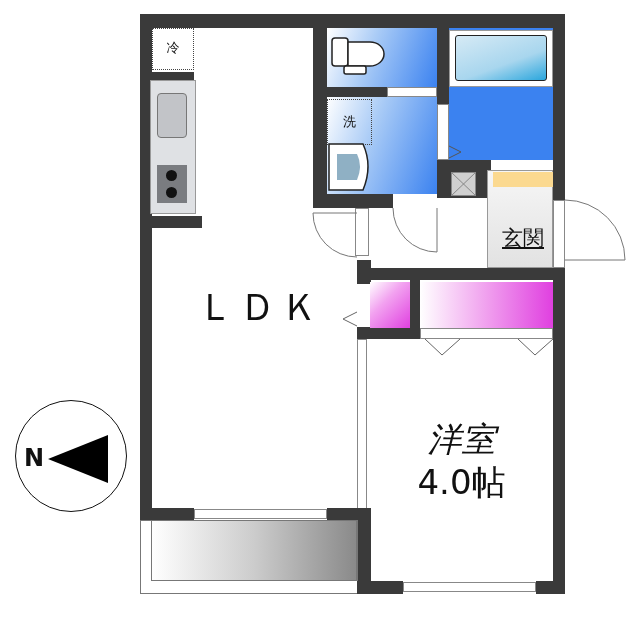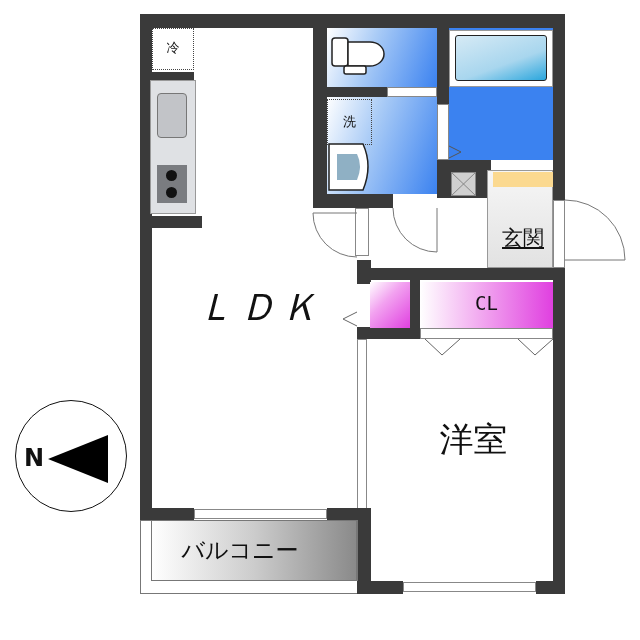--- a/index.html
+++ b/index.html
@@ -86,44 +86,43 @@
     <line x1="0" y1="0" x2="44" y2="0" stroke="#777"></line>
   </svg>
 
   <div class="abs wall" style="left:357px;top:260px;width:14px;height:24px;"></div>
   <div class="abs wall" style="left:357px;top:268px;width:196px;height:12px;"></div>
   <div class="abs wall" style="left:357px;top:327px;width:66px;height:12px;"></div>
   <div class="abs wall" style="left:410px;top:280px;width:10px;height:50px;"></div>
 
   <div class="abs" style="left:370px;top:282px;width:40px;height:46px;background:linear-gradient(135deg,#ffffff 0%,#f2a2f0 40%,#e040e0 100%);"></div>
   <div class="abs" style="left:420px;top:282px;width:133px;height:46px;background:linear-gradient(90deg,#ffffff 0%,#f0a0ee 50%,#e040e0 100%);"></div>
-  <div class="lbl" style="left:420px;top:294px;width:133px;font-size:19px;font-family:'DejaVu Sans Mono',monospace;">CL</div>
   <div class="abs thin" style="left:420px;top:328px;width:133px;height:11px;"></div>
   <svg style="left:420px;top:339px;" width="135" height="20">
     <path d="M5 0 L22 16 L40 0" fill="none" stroke="#666"></path>
     <path d="M98 0 L115 16 L133 0" fill="none" stroke="#666"></path>
   </svg>
   <svg style="left:343px;top:312px;" width="16" height="16">
     <path d="M14 0 L0 7 L14 14" fill="none" stroke="#666"></path>
   </svg>
 
   <div class="abs thin" style="left:357px;top:339px;width:10px;height:170px;"></div>
   <div class="abs wall" style="left:357px;top:508px;width:14px;height:86px;"></div>
 
-  <div class="lbl" style="left:160px;top:288px;width:200px;font-size:38px;letter-spacing:4px;font-style:italic;">ＬＤＫ</div>
+  <div class="lbl" style="left:160px;top:288px;width:200px;font-size:38px;letter-spacing:4px;">ＬＤＫ</div>
 
-  <div class="lbl" style="left:382px;top:422px;width:183px;font-size:34px;">洋室</div>
+  <div class="lbl" style="left:370px;top:422px;width:183px;font-size:34px;font-style:italic;">洋室</div>
+  <div class="lbl" style="left:370px;top:465px;width:183px;font-size:34px;">4.0帖</div>
 
   <div class="abs wall" style="left:140px;top:508px;width:54px;height:12px;"></div>
   <div class="abs thin" style="left:194px;top:509px;width:133px;height:10px;"></div>
   <div class="abs wall" style="left:327px;top:508px;width:44px;height:12px;"></div>
 
   <div class="abs" style="left:140px;top:520px;width:218px;height:74px;border:1px solid #777;background:#fff;"></div>
   <div class="abs" style="left:151px;top:520px;width:206px;height:61px;background:linear-gradient(90deg,#ffffff 0%,#cccccc 50%,#8a8a8a 100%);border:1px solid #777;"></div>
-  <div class="lbl" style="left:155px;top:539px;width:170px;font-size:23px;">バルコニー</div>
 
   <div class="abs wall" style="left:357px;top:581px;width:46px;height:13px;"></div>
   <div class="abs thin" style="left:403px;top:582px;width:133px;height:10px;"></div>
   <div class="abs wall" style="left:536px;top:581px;width:29px;height:13px;"></div>
 
   <div class="abs" style="left:15px;top:400px;width:112px;height:112px;border:1.5px solid #111;border-radius:50%;background:#fff;"></div>
   <div class="lbl" style="left:20px;top:446px;width:28px;font-size:24px;font-weight:bold;">N</div>
   <svg style="left:48px;top:435px;" width="62" height="48">
     <polygon points="0,24 60,0 60,48" fill="#000"></polygon>
   </svg>

